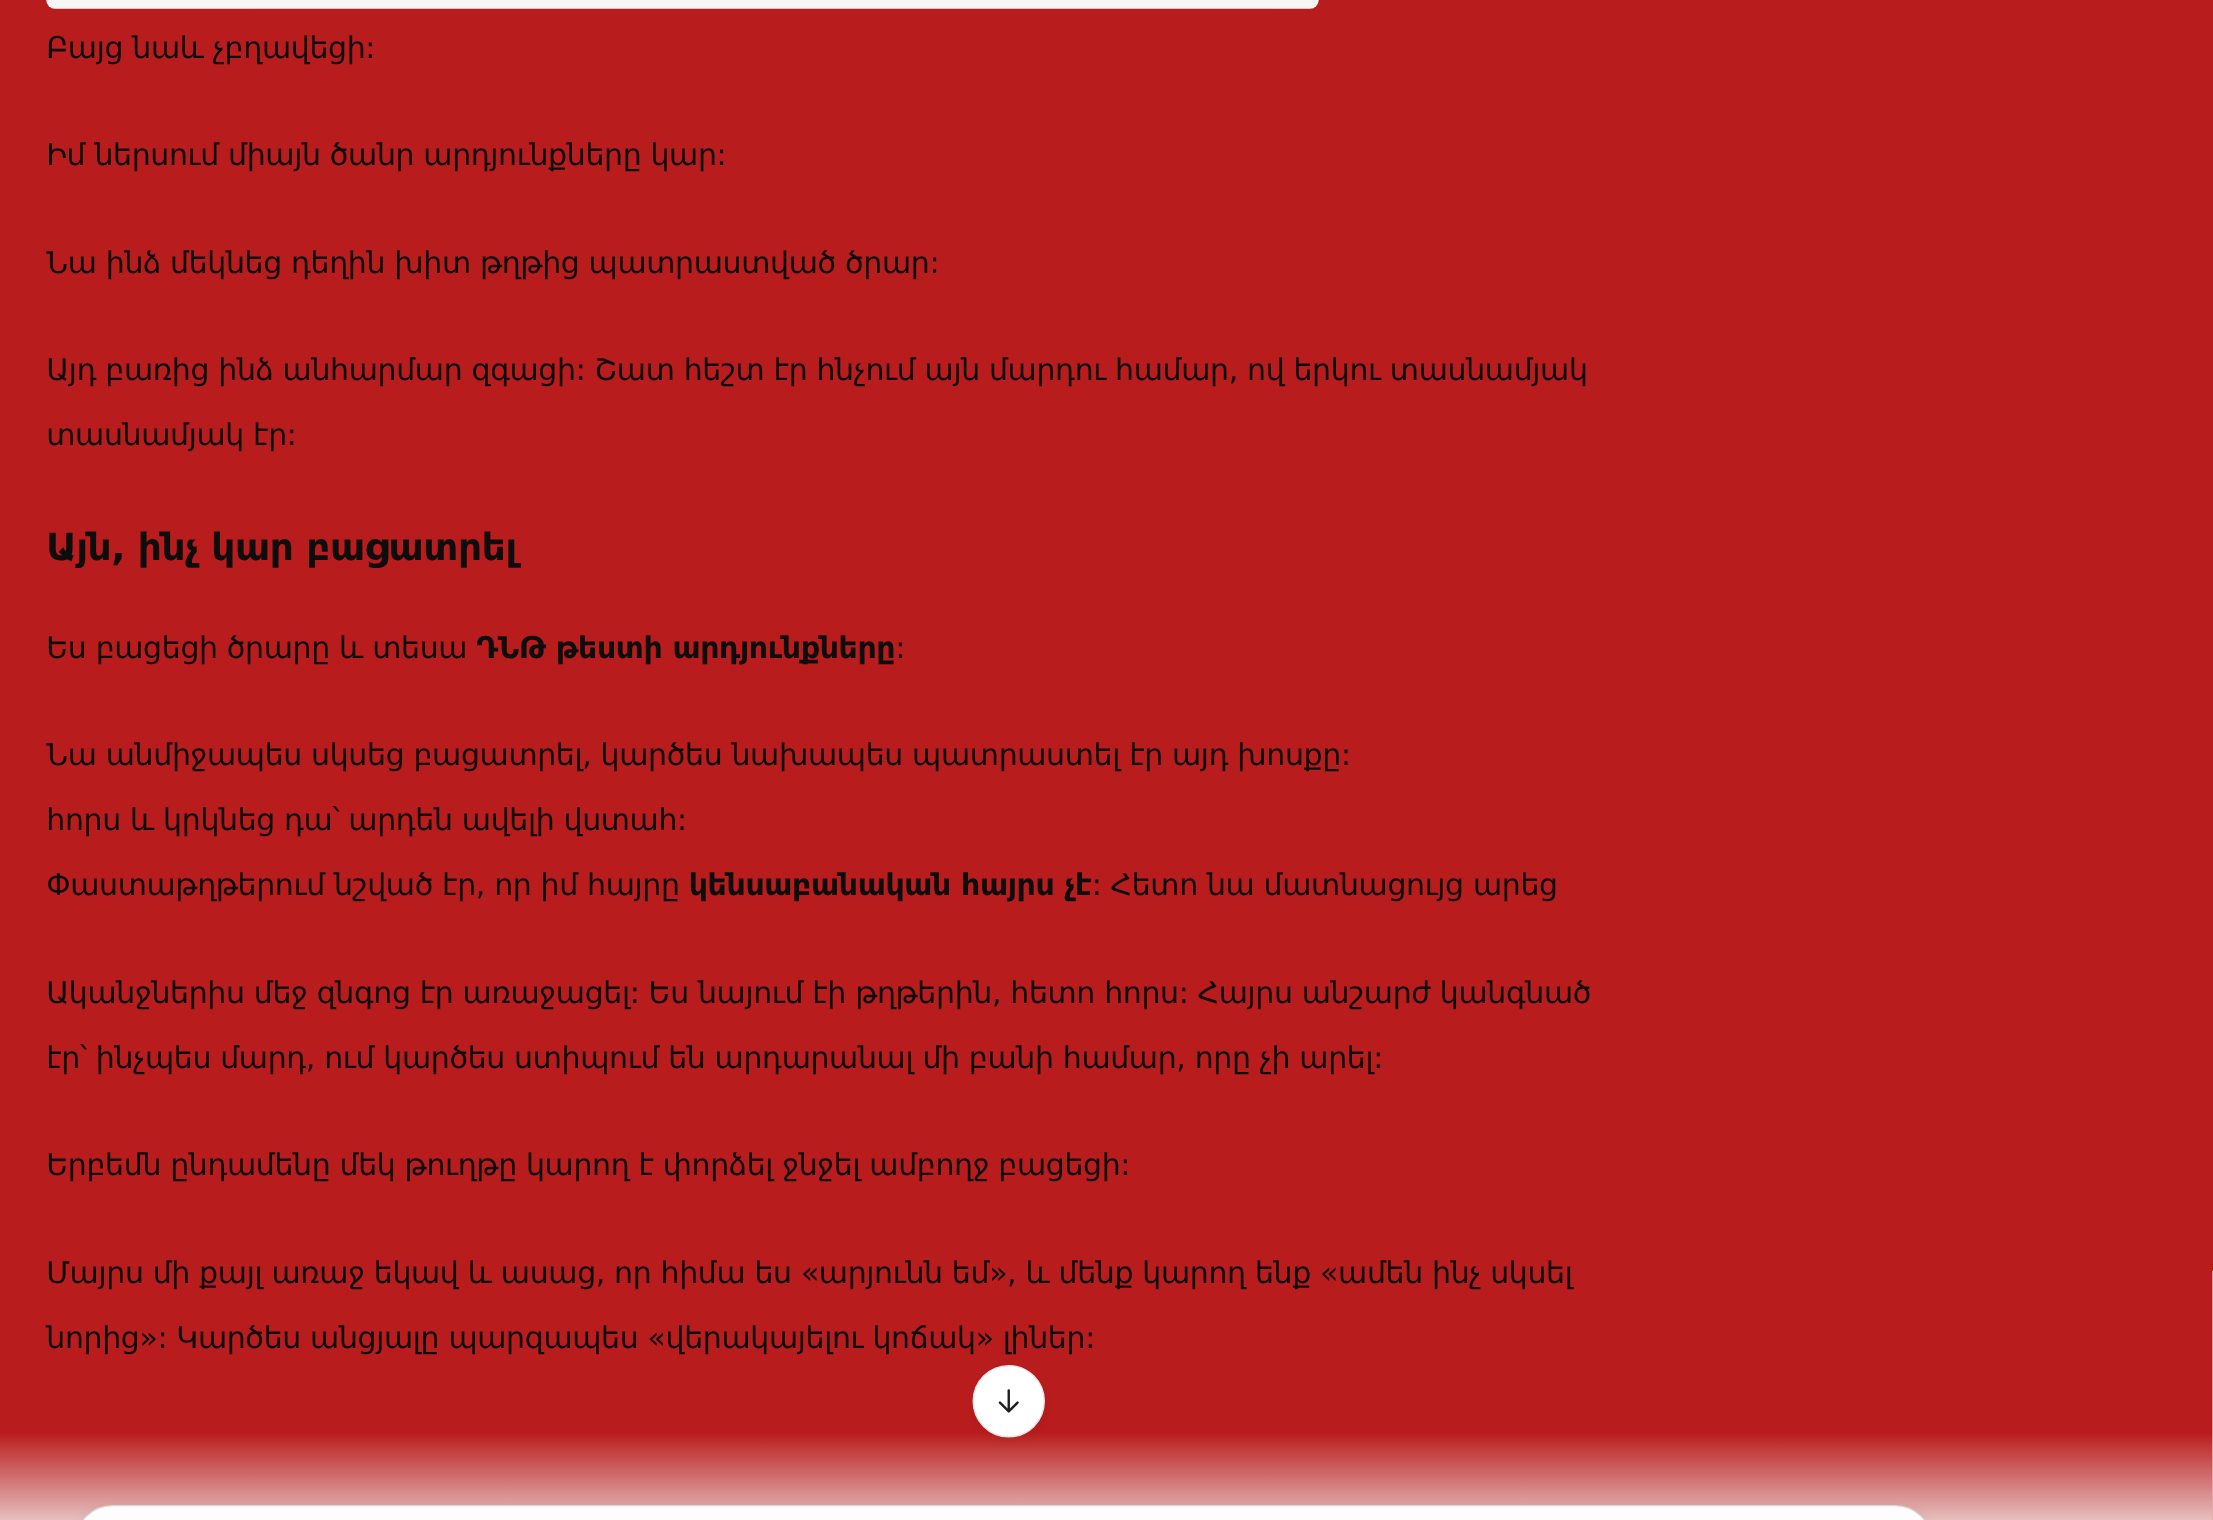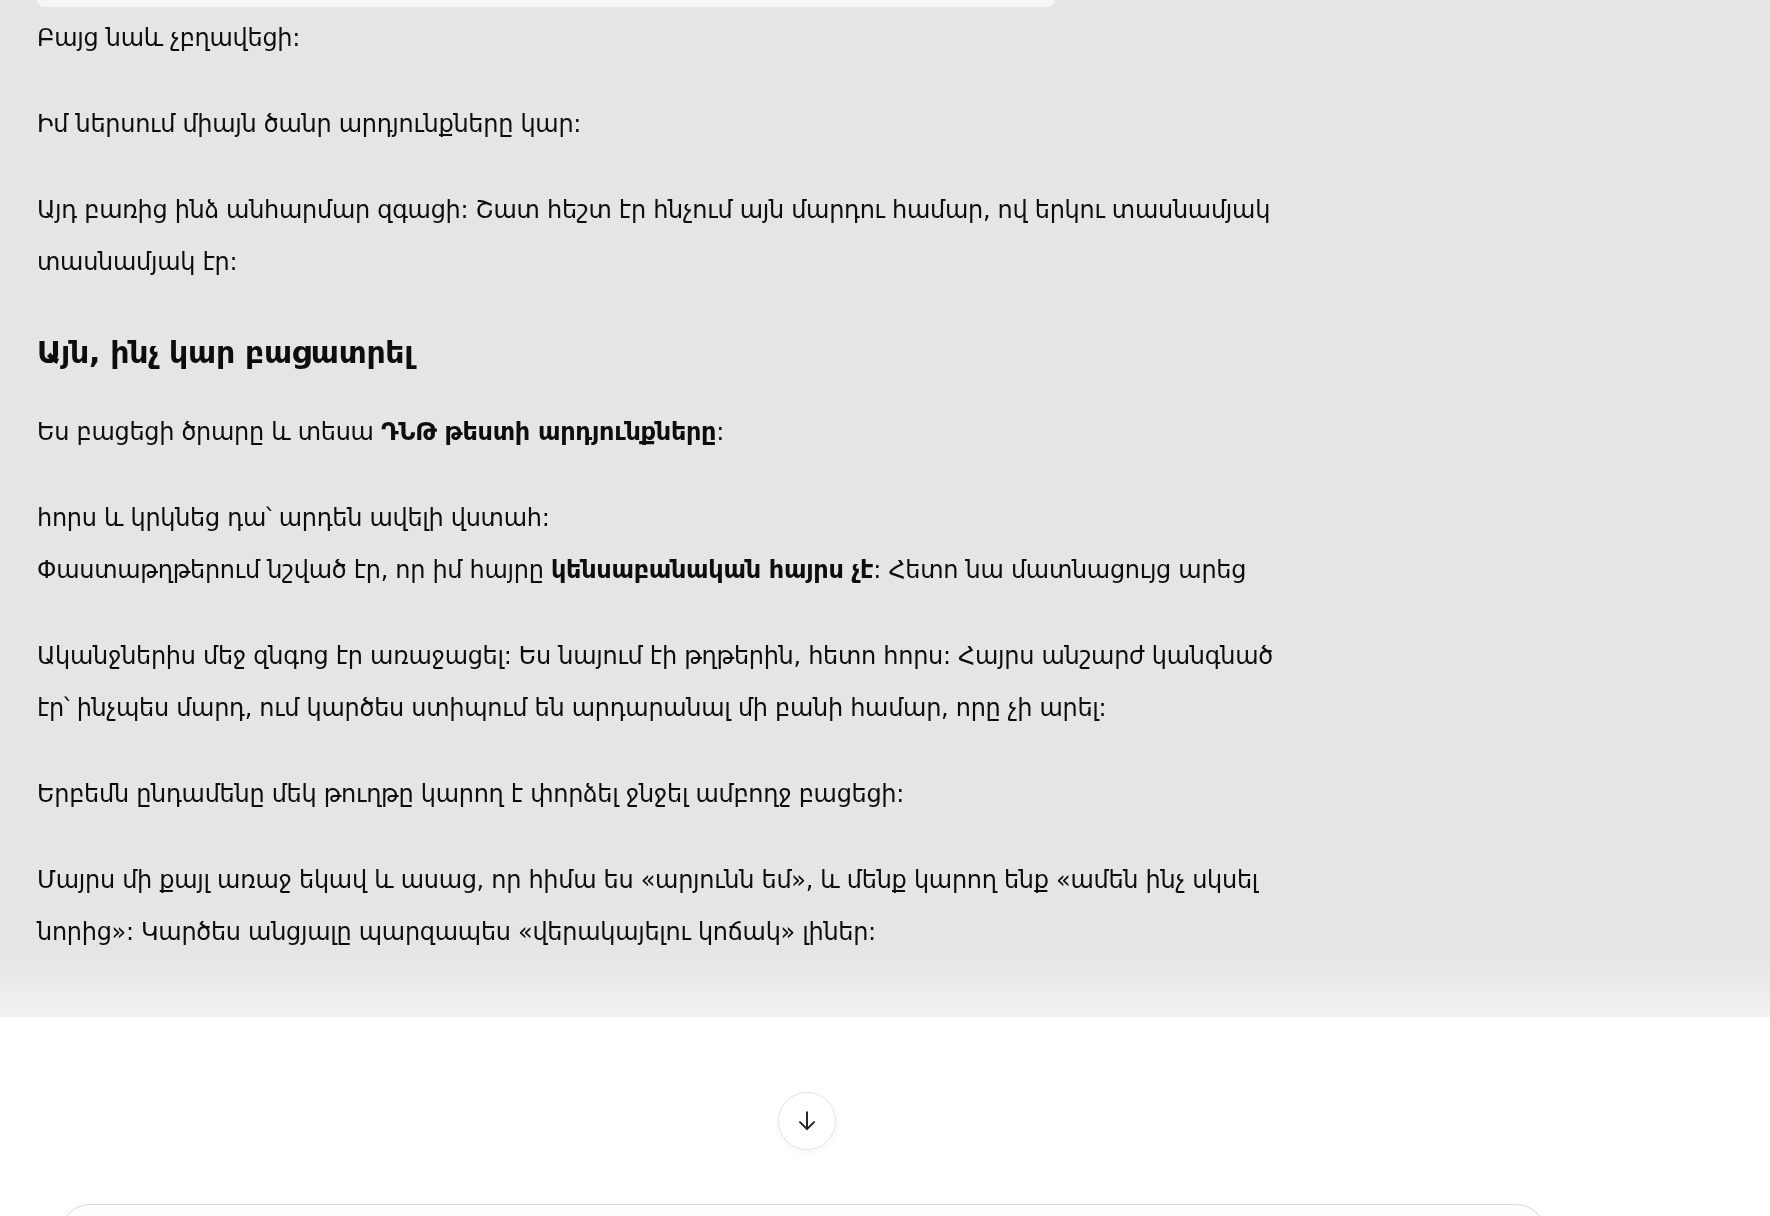--- a/index.html
+++ b/index.html
@@ -4,21 +4,21 @@
 <style>
   * { box-sizing: border-box; }
   html, body {
     margin: 0; padding: 0;
     width: 1770px; height: 1216px;
     background: #ffffff;
     overflow: hidden;
     font-family: "DejaVu Sans", "Liberation Sans", sans-serif;
     color: #0d0d0d;
   }
-  .stage { position: relative; width: 1770px; height: 1017px; background:#e5e5e5;padding-left:20px; }
+  .stage { position: relative; width: 1770px; height: 1216px; background:#b91c1c;padding-left:20px; }
 
   
   .top-remnant {
     position: absolute; left: 37px; top: 0;
     width: 1018px; height: 7px;
     background: #f6f6f6;
     border-radius: 0 0 10px 10px;
   }
 
   .article {
@@ -84,34 +84,38 @@
   <div class="article">
 
     <div class="para">
       <div class="line">Բայց նաև չբղավեցի:</div>
     </div>
 
     <div class="para">
       <div class="line">Իմ ներսում միայն ծանր արդյունքները կար:</div>
     </div>
 
+    <div class="para">
+      <div class="line">Նա ինձ մեկնեց դեղին խիտ թղթից պատրաստված ծրար:</div>
+    </div>
 
 
     <div class="para">
       <div class="line">Այդ բառից ինձ անհարմար զգացի: Շատ հեշտ էր հնչում այն մարդու համար, ով երկու տասնամյակ</div>
       <div class="line">տասնամյակ էր:</div>
     </div>
 
     <div class="h2">Այն, ինչ կար բացատրել</div>
 
     <div class="para">
       <div class="line"><span>Ես բացեցի ծրարը և տեսա </span><span class="b">ԴՆԹ թեստի արդյունքները</span><span>:</span></div>
     </div>
 
     <div class="para">
+      <div class="line">Նա անմիջապես սկսեց բացատրել, կարծես նախապես պատրաստել էր այդ խոսքը:</div>
       <div class="line">հորս և կրկնեց դա՝ արդեն ավելի վստահ:</div>
       <div class="line"><span>Փաստաթղթերում նշված էր, որ իմ հայրը </span><span class="b">կենսաբանական հայրս չէ</span><span>: Հետո նա մատնացույց արեց</span></div>
     </div>
 
     <div class="para">
       <div class="line">Ականջներիս մեջ զնգոց էր առաջացել: Ես նայում էի թղթերին, հետո հորս: Հայրս անշարժ կանգնած</div>
       <div class="line">էր՝ ինչպես մարդ, ում կարծես ստիպում են արդարանալ մի բանի համար, որը չի արել:</div>
     </div>
 
     <div class="para">

